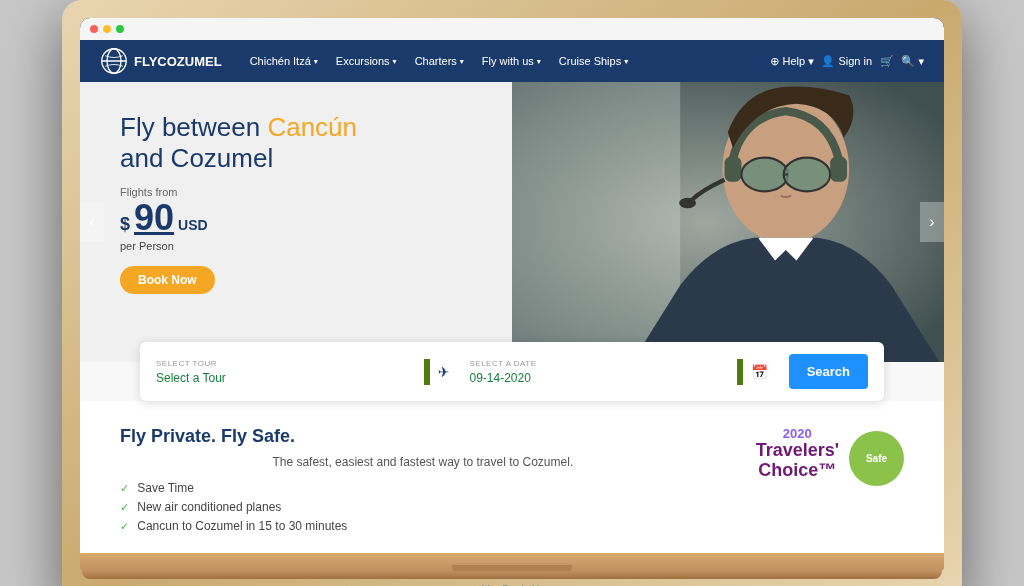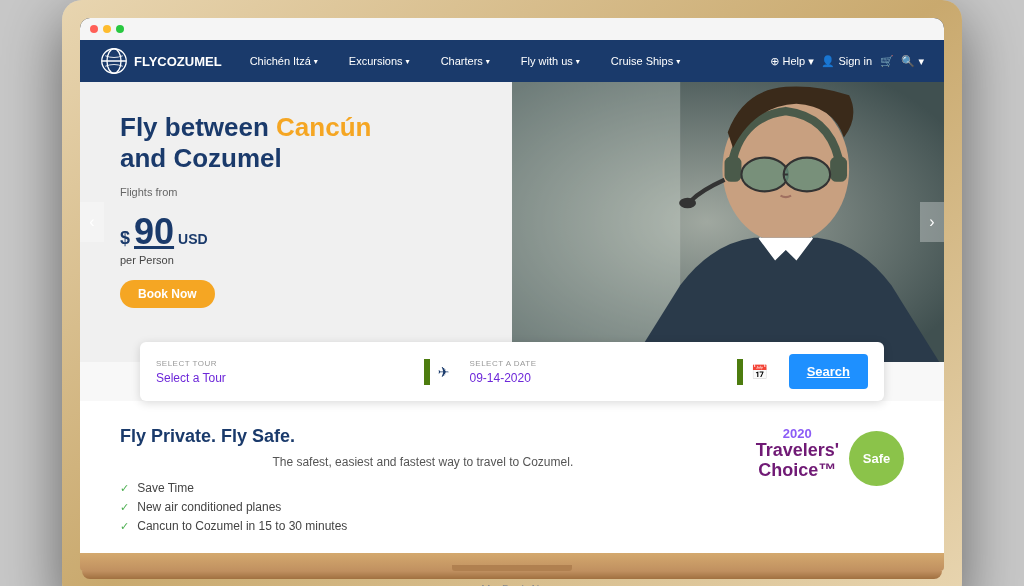--- a/index.html
+++ b/index.html
@@ -67,21 +67,21 @@
     }
 
     .logo-icon {
       width: 28px;
       height: 28px;
     }
 
     .nav-items {
       display: flex;
       align-items: center;
-      gap: 15px;
+      gap: 2px;
       flex: 1;
     }
 
     .nav-item {
       color: #fff;
       font-size: 11px;
       padding: 4px 8px;
       cursor: pointer;
       display: flex;
       align-items: center;
@@ -122,30 +122,30 @@
       padding: 30px 30px 20px 40px;
       display: flex;
       flex-direction: column;
       justify-content: flex-start;
       background: #f0f0f0;
       z-index: 2;
     }
 
     .hero-title {
       font-size: 26px;
-      font-weight: 700;
+      font-weight: 400;
       color: #1a3a6b;
       line-height: 1.2;
       margin-bottom: 12px;
     }
 
     .flights-from {
       font-size: 11px;
       color: #666;
-      margin-bottom: 16px;
+      margin-bottom: 2px;
     }
 
     .price-row {
       display: flex;
       align-items: baseline;
       gap: 4px;
       color: #1a3a6b;
       font-weight: bold;
       margin-bottom: 4px;
     }
@@ -267,21 +267,21 @@
     .field-label {
       font-size: 8px;
       color: #999;
       text-transform: uppercase;
       letter-spacing: 0.5px;
       margin-bottom: 3px;
     }
 
     .field-value {
       font-size: 12px;
-      color: #6d28d9;
+      color: #15803d;
       font-weight: 500;
     }
 
     .field-icon {
       color: #1a3a6b;
       font-size: 14px;
       margin: 0 8px;
       display: flex;
       align-items: center;
     }
@@ -290,21 +290,20 @@
       background: #1e90ff;
       color: #fff;
       border: none;
       border-radius: 4px;
       padding: 10px 18px;
       font-size: 13px;
       font-weight: bold;
       cursor: pointer;
       margin-left: 12px;
       flex-shrink: 0;
-      text-decoration: underline;
     }
 
     
     .content-section {
       padding: 25px 40px 20px 40px;
       display: flex;
       gap: 30px;
     }
 
     .content-left {
@@ -370,21 +369,21 @@
 
     .safe-badge {
       width: 55px;
       height: 55px;
       background: #8bc34a;
       border-radius: 50%;
       display: flex;
       align-items: center;
       justify-content: center;
       color: #fff;
-      font-size: 13px;
+      font-size: 10px;
       font-weight: bold;
       margin-top: 5px;
     }
 
     .laptop-base {
       background: linear-gradient(to bottom, #d4a96e, #c09060);
       height: 18px;
       border-radius: 0 0 4px 4px;
       position: relative;
     }

